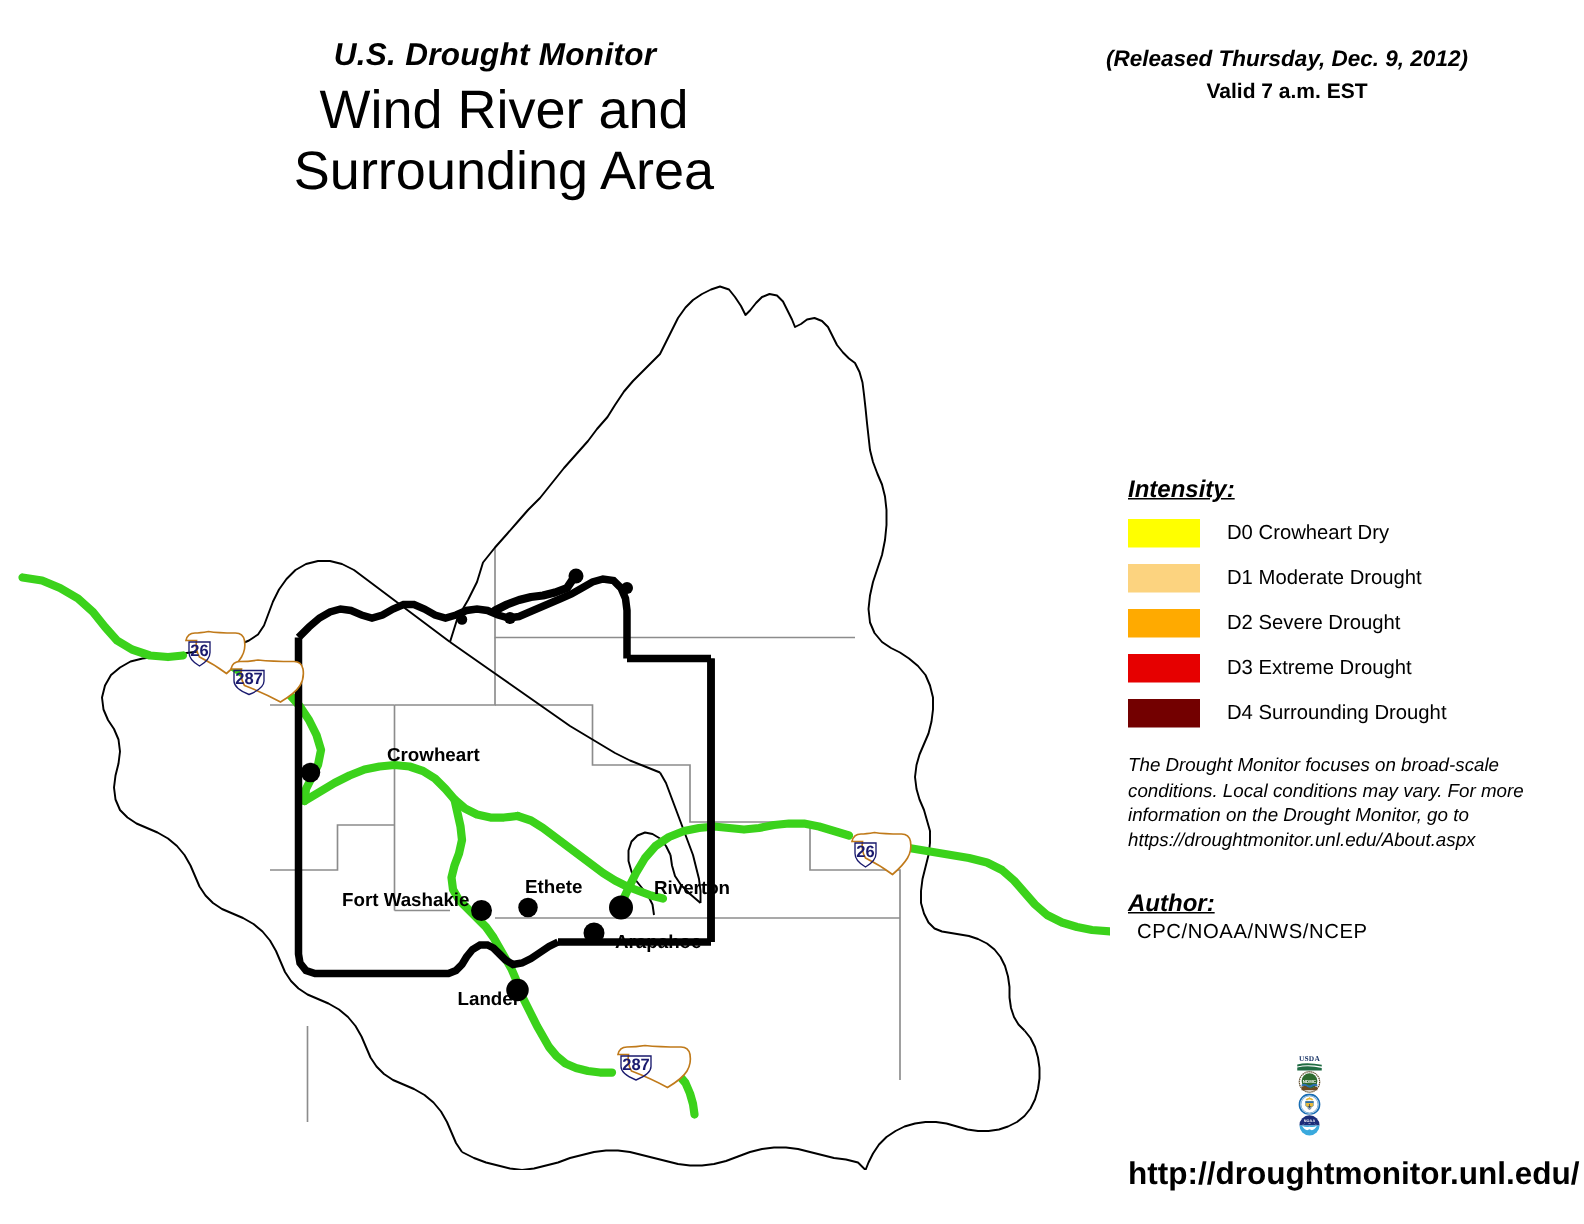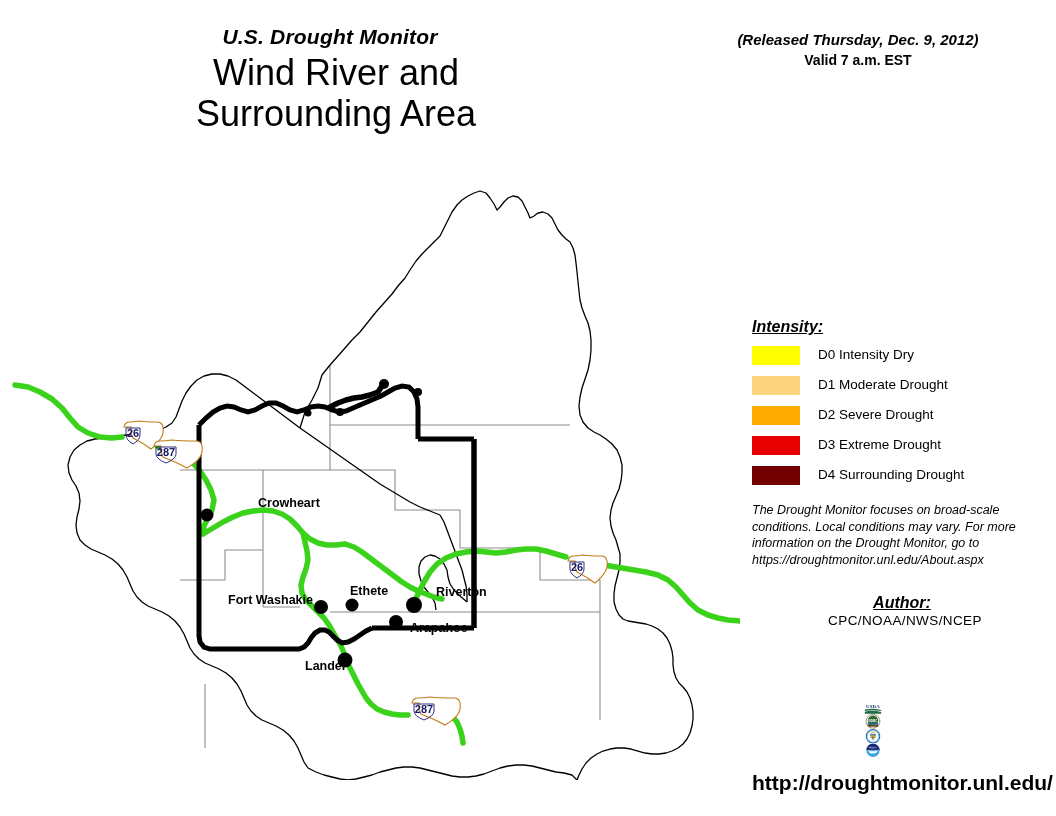--- a/index.html
+++ b/index.html
@@ -130,21 +130,20 @@
     margin-top: 16px;
     font-size: 12.5px;
     font-style: italic;
     line-height: 1.32;
     width: 272px;
     white-space: pre-line;
   }
 
   #author-block {
     margin-top: 26px;
-    text-align: center;
   }
   #author-heading {
     font-size: 16px;
     font-weight: bold;
     font-style: italic;
     text-decoration: underline;
   }
   #author-name {
     font-size: 13.5px;
     margin-top: 7px;
@@ -385,21 +384,21 @@
   </svg>
 </div>
 
 <div id="side-panel">
 
   <div id="intensity-heading">Intensity:</div>
 
   <div id="legend-items">
       <div class="legend-row">
         <div class="legend-swatch" style="background: rgb(255, 255, 0);"></div>
-        <div class="legend-label">D0 Intensity Dry</div>
+        <div class="legend-label">D0 Crowheart Dry</div>
       </div>
       <div class="legend-row">
         <div class="legend-swatch" style="background: rgb(252, 211, 127);"></div>
         <div class="legend-label">D1 Moderate Drought</div>
       </div>
       <div class="legend-row">
         <div class="legend-swatch" style="background: rgb(255, 170, 0);"></div>
         <div class="legend-label">D2 Severe Drought</div>
       </div>
       <div class="legend-row">

